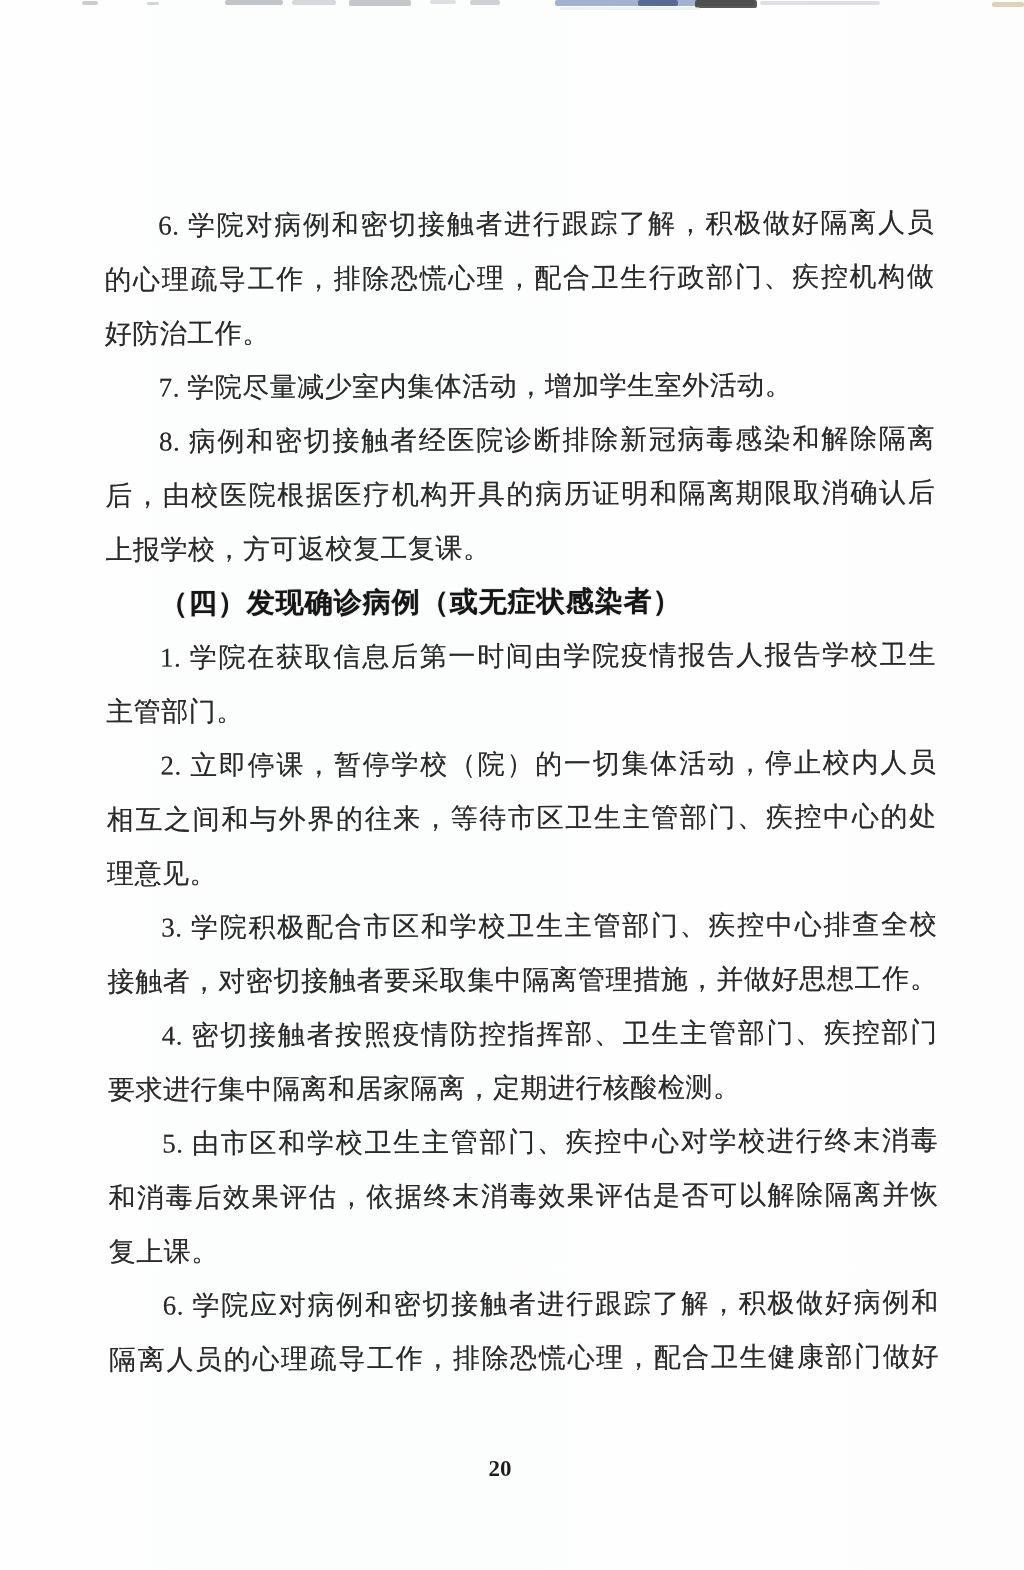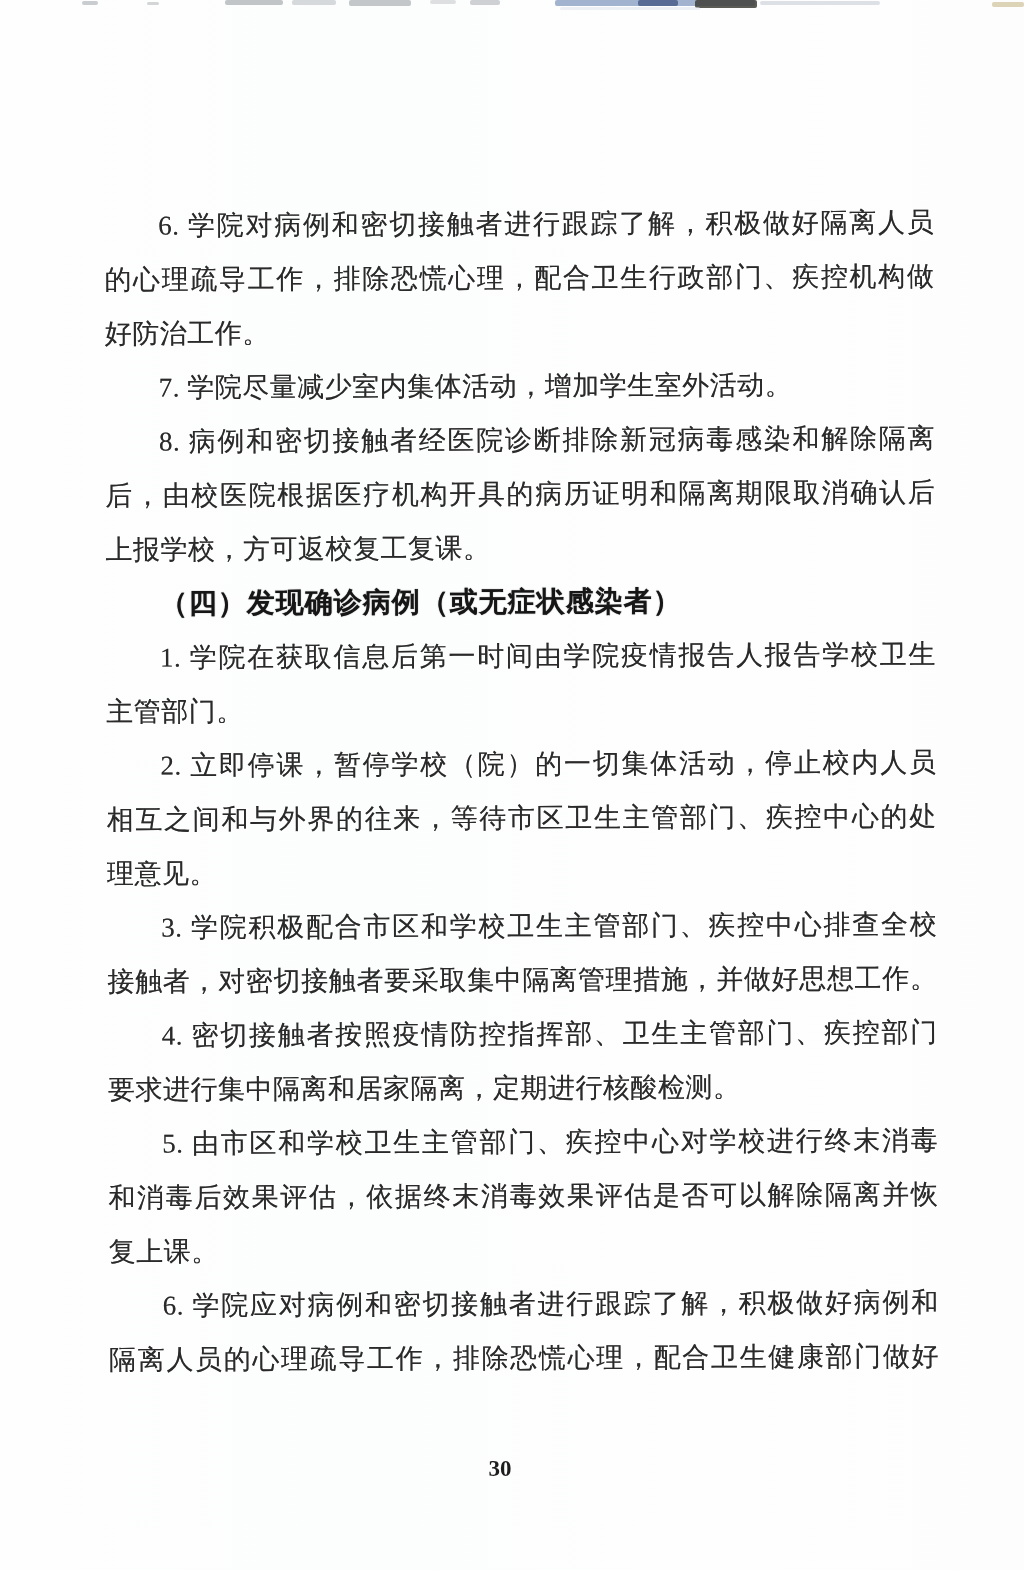--- a/index.html
+++ b/index.html
@@ -124,14 +124,14 @@
         <div class="line indent fill">5. 由市区和学校卫生主管部门、疾控中心对学校进行终末消毒</div>
         <div class="line fill">和消毒后效果评估，依据终末消毒效果评估是否可以解除隔离并恢</div>
         <div class="line">复上课。</div>
       </div>
       <div class="block paragraph">
         <div class="line indent fill">6. 学院应对病例和密切接触者进行跟踪了解，积极做好病例和</div>
         <div class="line fill">隔离人员的心理疏导工作，排除恐慌心理，配合卫生健康部门做好</div>
       </div>
     </main>
 
-  <div class="page-number">30</div>
+  <div class="page-number">20</div>
 </div>
 
 </body></html>

